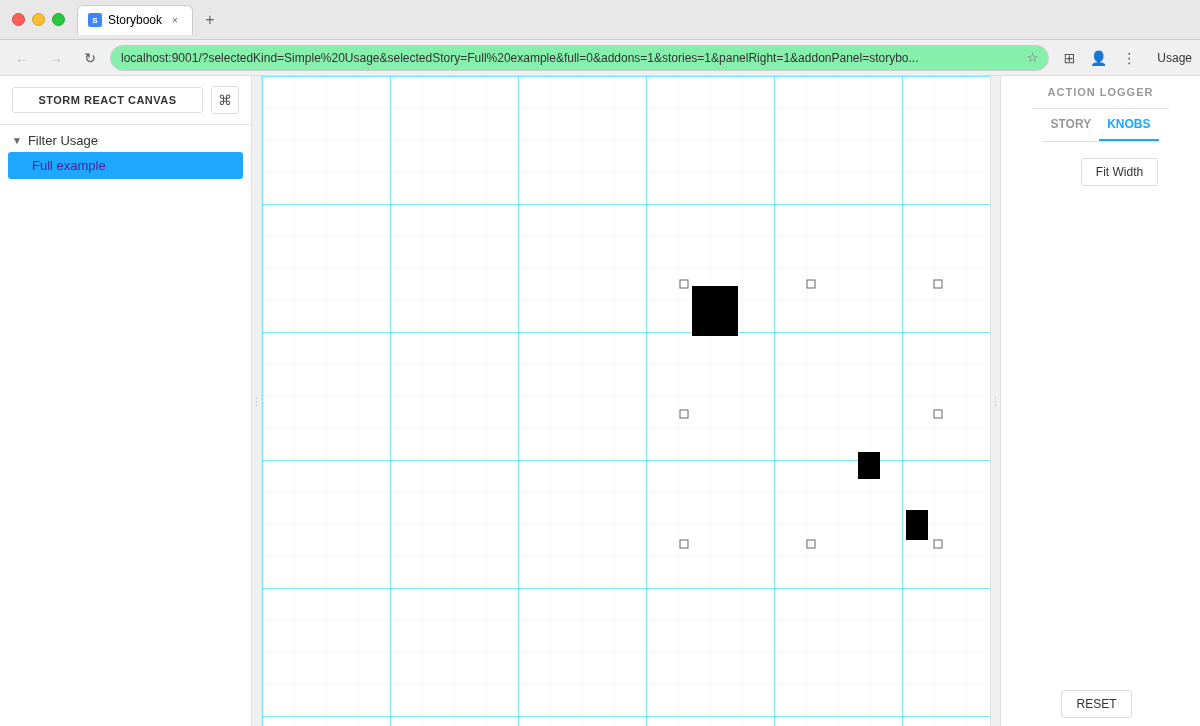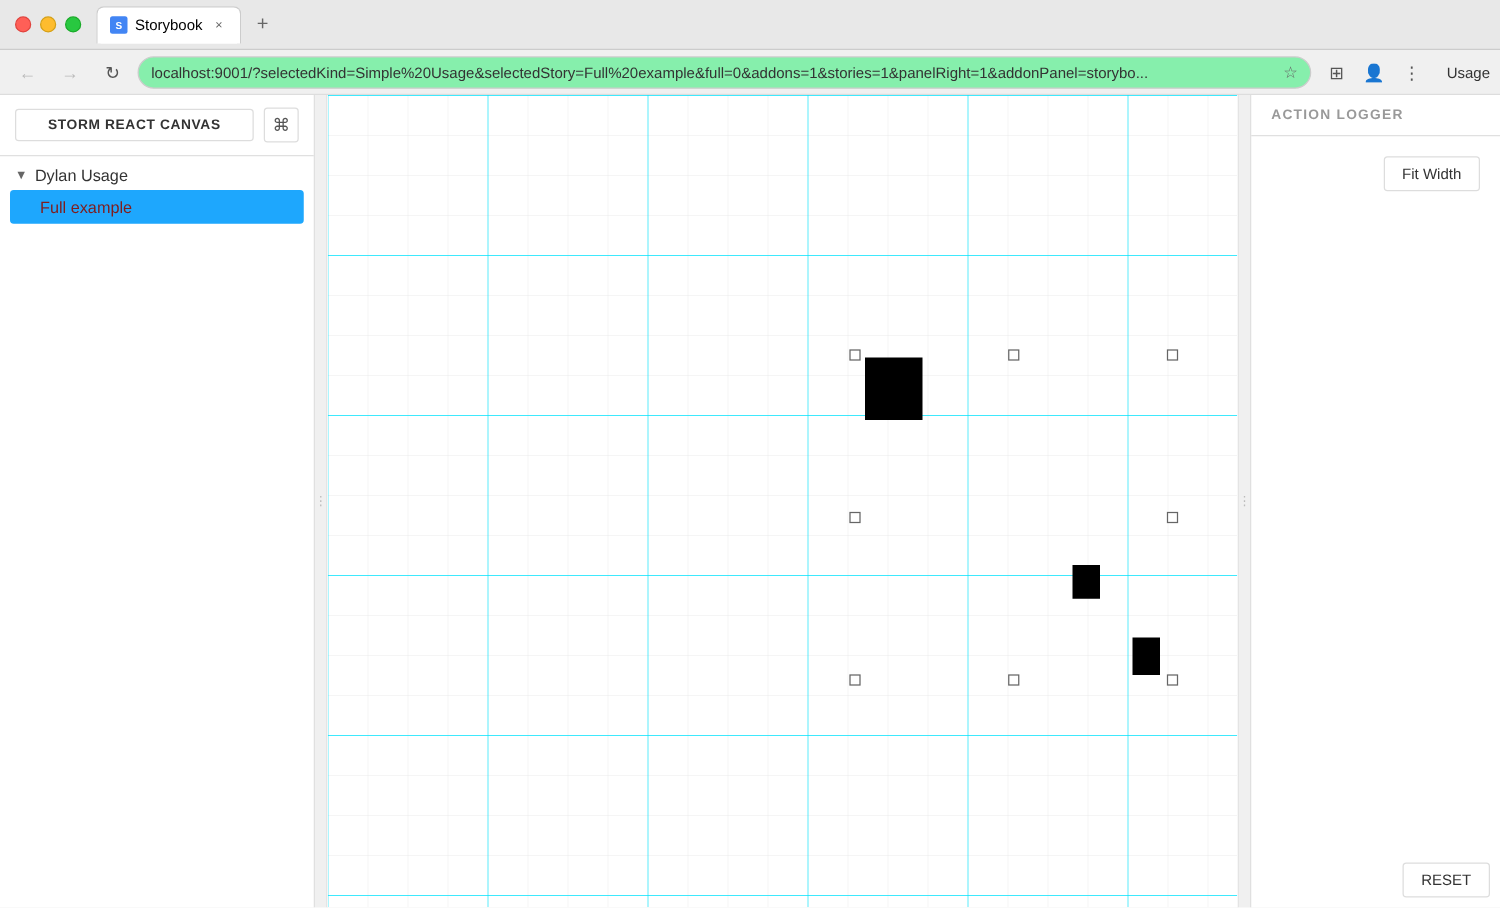--- a/index.html
+++ b/index.html
@@ -181,21 +181,21 @@
     }
     .chevron { font-size: 10px; color: #666; }
     .nav-item {
       padding: 6px 12px 6px 32px;
       font-size: 13px;
       color: #333;
       cursor: pointer;
     }
     .nav-item.active {
       background: #1ea7fd;
-      color: #7f1d1d;
+      color: #4c1d95;
       border-radius: 3px;
       margin: 0 8px;
       padding: 6px 12px 6px 24px;
     }
 
     
     .canvas-area {
       flex: 1;
       background: white;
       position: relative;
@@ -234,20 +234,21 @@
       overflow: hidden;
     }
 
     
     .right-panel {
       width: 200px;
       background: white;
       border-left: 1px solid #e0e0e0;
       display: flex;
       flex-direction: column;
+      align-items: center;
     }
     .right-panel-header {
       padding: 10px 16px;
       font-size: 11px;
       font-weight: 700;
       letter-spacing: 1px;
       text-transform: uppercase;
       color: #999;
       border-bottom: 1px solid #e0e0e0;
     }
@@ -341,21 +342,21 @@
 <div class="app-layout">
 
   <div class="sidebar">
     <div class="sidebar-header">
       <button class="sidebar-title-btn">STORM REACT CANVAS</button>
       <div class="keyboard-shortcut">⌘</div>
     </div>
     <div class="nav-section">
       <div class="nav-group-header">
         <span class="chevron">▼</span>
-        <span>Dylan Usage</span>
+        <span>Filter Usage</span>
       </div>
       <div class="nav-item active">Full example</div>
     </div>
   </div>
 
   <div class="canvas-area">
     <div class="drag-handle-left">⋮</div>
     <div class="canvas-wrapper">
       <div class="grid-canvas">
         <svg width="100%" height="100%" style="position:absolute;top:0;left:0;">
@@ -388,20 +389,24 @@
           <rect x="545" y="464" width="8" height="8" fill="white" stroke="#666" stroke-width="1"></rect>
           <rect x="672" y="464" width="8" height="8" fill="white" stroke="#666" stroke-width="1"></rect>
         </svg>
       </div>
     </div>
     <div class="drag-handle-right">⋮</div>
   </div>
 
   <div class="right-panel">
     <div class="right-panel-header">ACTION LOGGER</div>
+    <div class="right-panel-tabs">
+      <div class="right-panel-tab">STORY</div>
+      <div class="right-panel-tab active">KNOBS</div>
+    </div>
     <div class="right-panel-content">
       <button class="fit-width-btn">Fit Width</button>
     </div>
     <div style="position:relative; flex:0; padding-bottom: 8px; padding-right: 8px; text-align: right;">
       <button class="reset-btn" style="position:static; display:inline-block;">RESET</button>
     </div>
   </div>
 
 </div>
 

